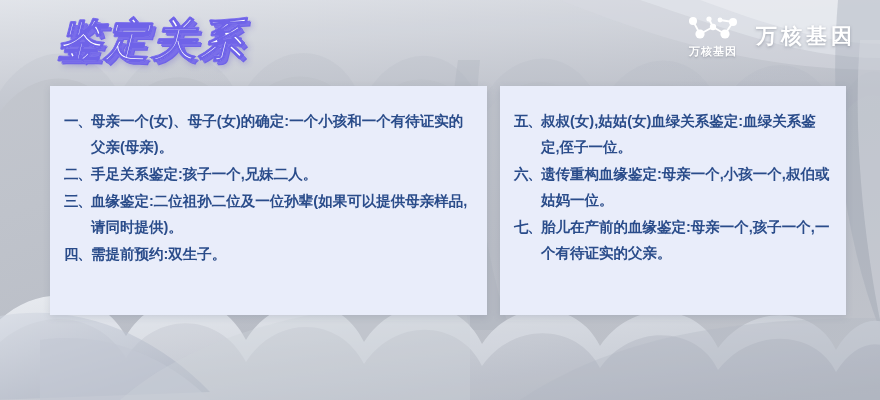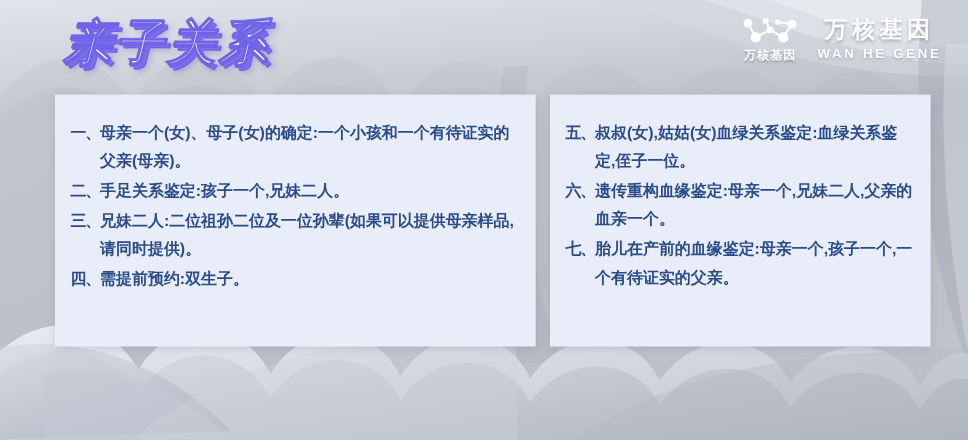--- a/index.html
+++ b/index.html
@@ -240,21 +240,21 @@
       </g>
 
       <path d="M-10 318 C 70 300, 150 330, 210 392 L -10 400 Z" fill="url(#gBlueish)" opacity="0.55"></path>
       <path d="M40 340 C 110 330, 170 360, 210 400 L 40 400 Z" fill="#c3c8d3" opacity="0.6"></path>
 
       <path d="M120 400 C 200 330, 330 300, 470 300 L 470 400 Z" fill="#cfd3db" opacity="0.35"></path>
       <path d="M520 400 C 610 340, 720 318, 880 318 L 880 400 Z" fill="#b3b8c4" opacity="0.35"></path>
     </svg>
   </div>
 
-  <div class="title">亲子关系</div>
+  <div class="title">鉴定关系</div>
 
   <div class="brand">
     <div class="brand-mark">
       <svg class="mark-icon" width="58" height="28" viewBox="0 0 58 28">
         <g stroke="#ffffff" stroke-width="1.8" fill="none">
           <line x1="9" y1="7" x2="16" y2="20"></line>
           <line x1="16" y1="20" x2="29" y2="13"></line>
           <line x1="29" y1="13" x2="25" y2="5"></line>
           <line x1="29" y1="13" x2="41" y2="20"></line>
           <line x1="41" y1="20" x2="49" y2="8"></line>
@@ -267,54 +267,53 @@
           <circle cx="25" cy="5" r="2.6"></circle>
           <circle cx="41" cy="20" r="4.6"></circle>
           <circle cx="49" cy="8" r="4"></circle>
           <circle cx="36" cy="6" r="2.4"></circle>
         </g>
       </svg>
       <div class="mark-sub">万核基因</div>
     </div>
     <div class="brand-text">
       <div class="brand-cn">万核基因</div>
-      <div class="brand-en">WAN HE GENE</div>
     </div>
   </div>
 
   <div class="panel panel-left">
     <ul class="item-list">
       <li class="item">
         <span class="item-num">一、</span>
         <span class="item-text">母亲一个(女)、母子(女)的确定:一个小孩和一个有待证实的父亲(母亲)。</span>
       </li>
       <li class="item">
         <span class="item-num">二、</span>
         <span class="item-text">手足关系鉴定:孩子一个,兄妹二人。</span>
       </li>
       <li class="item">
         <span class="item-num">三、</span>
-        <span class="item-text">兄妹二人:二位祖孙二位及一位孙辈(如果可以提供母亲样品,请同时提供)。</span>
+        <span class="item-text">血缘鉴定:二位祖孙二位及一位孙辈(如果可以提供母亲样品,请同时提供)。</span>
       </li>
       <li class="item">
         <span class="item-num">四、</span>
         <span class="item-text">需提前预约:双生子。</span>
       </li>
     </ul>
   </div>
 
   <div class="panel panel-right">
     <ul class="item-list">
       <li class="item">
         <span class="item-num">五、</span>
         <span class="item-text">叔叔(女),姑姑(女)血绿关系鉴定:血绿关系鉴定,侄子一位。</span>
       </li>
       <li class="item">
         <span class="item-num">六、</span>
-        <span class="item-text">遗传重构血缘鉴定:母亲一个,兄妹二人,父亲的血亲一个。</span>
+        <span class="item-text">遗传重构血缘鉴定:母亲一个,小孩一个,叔伯或姑妈一位。</span>
       </li>
       <li class="item">
         <span class="item-num">七、</span>
         <span class="item-text">胎儿在产前的血缘鉴定:母亲一个,孩子一个,一个有待证实的父亲。</span>
       </li>
     </ul>
   </div>
 
 
 </div>

